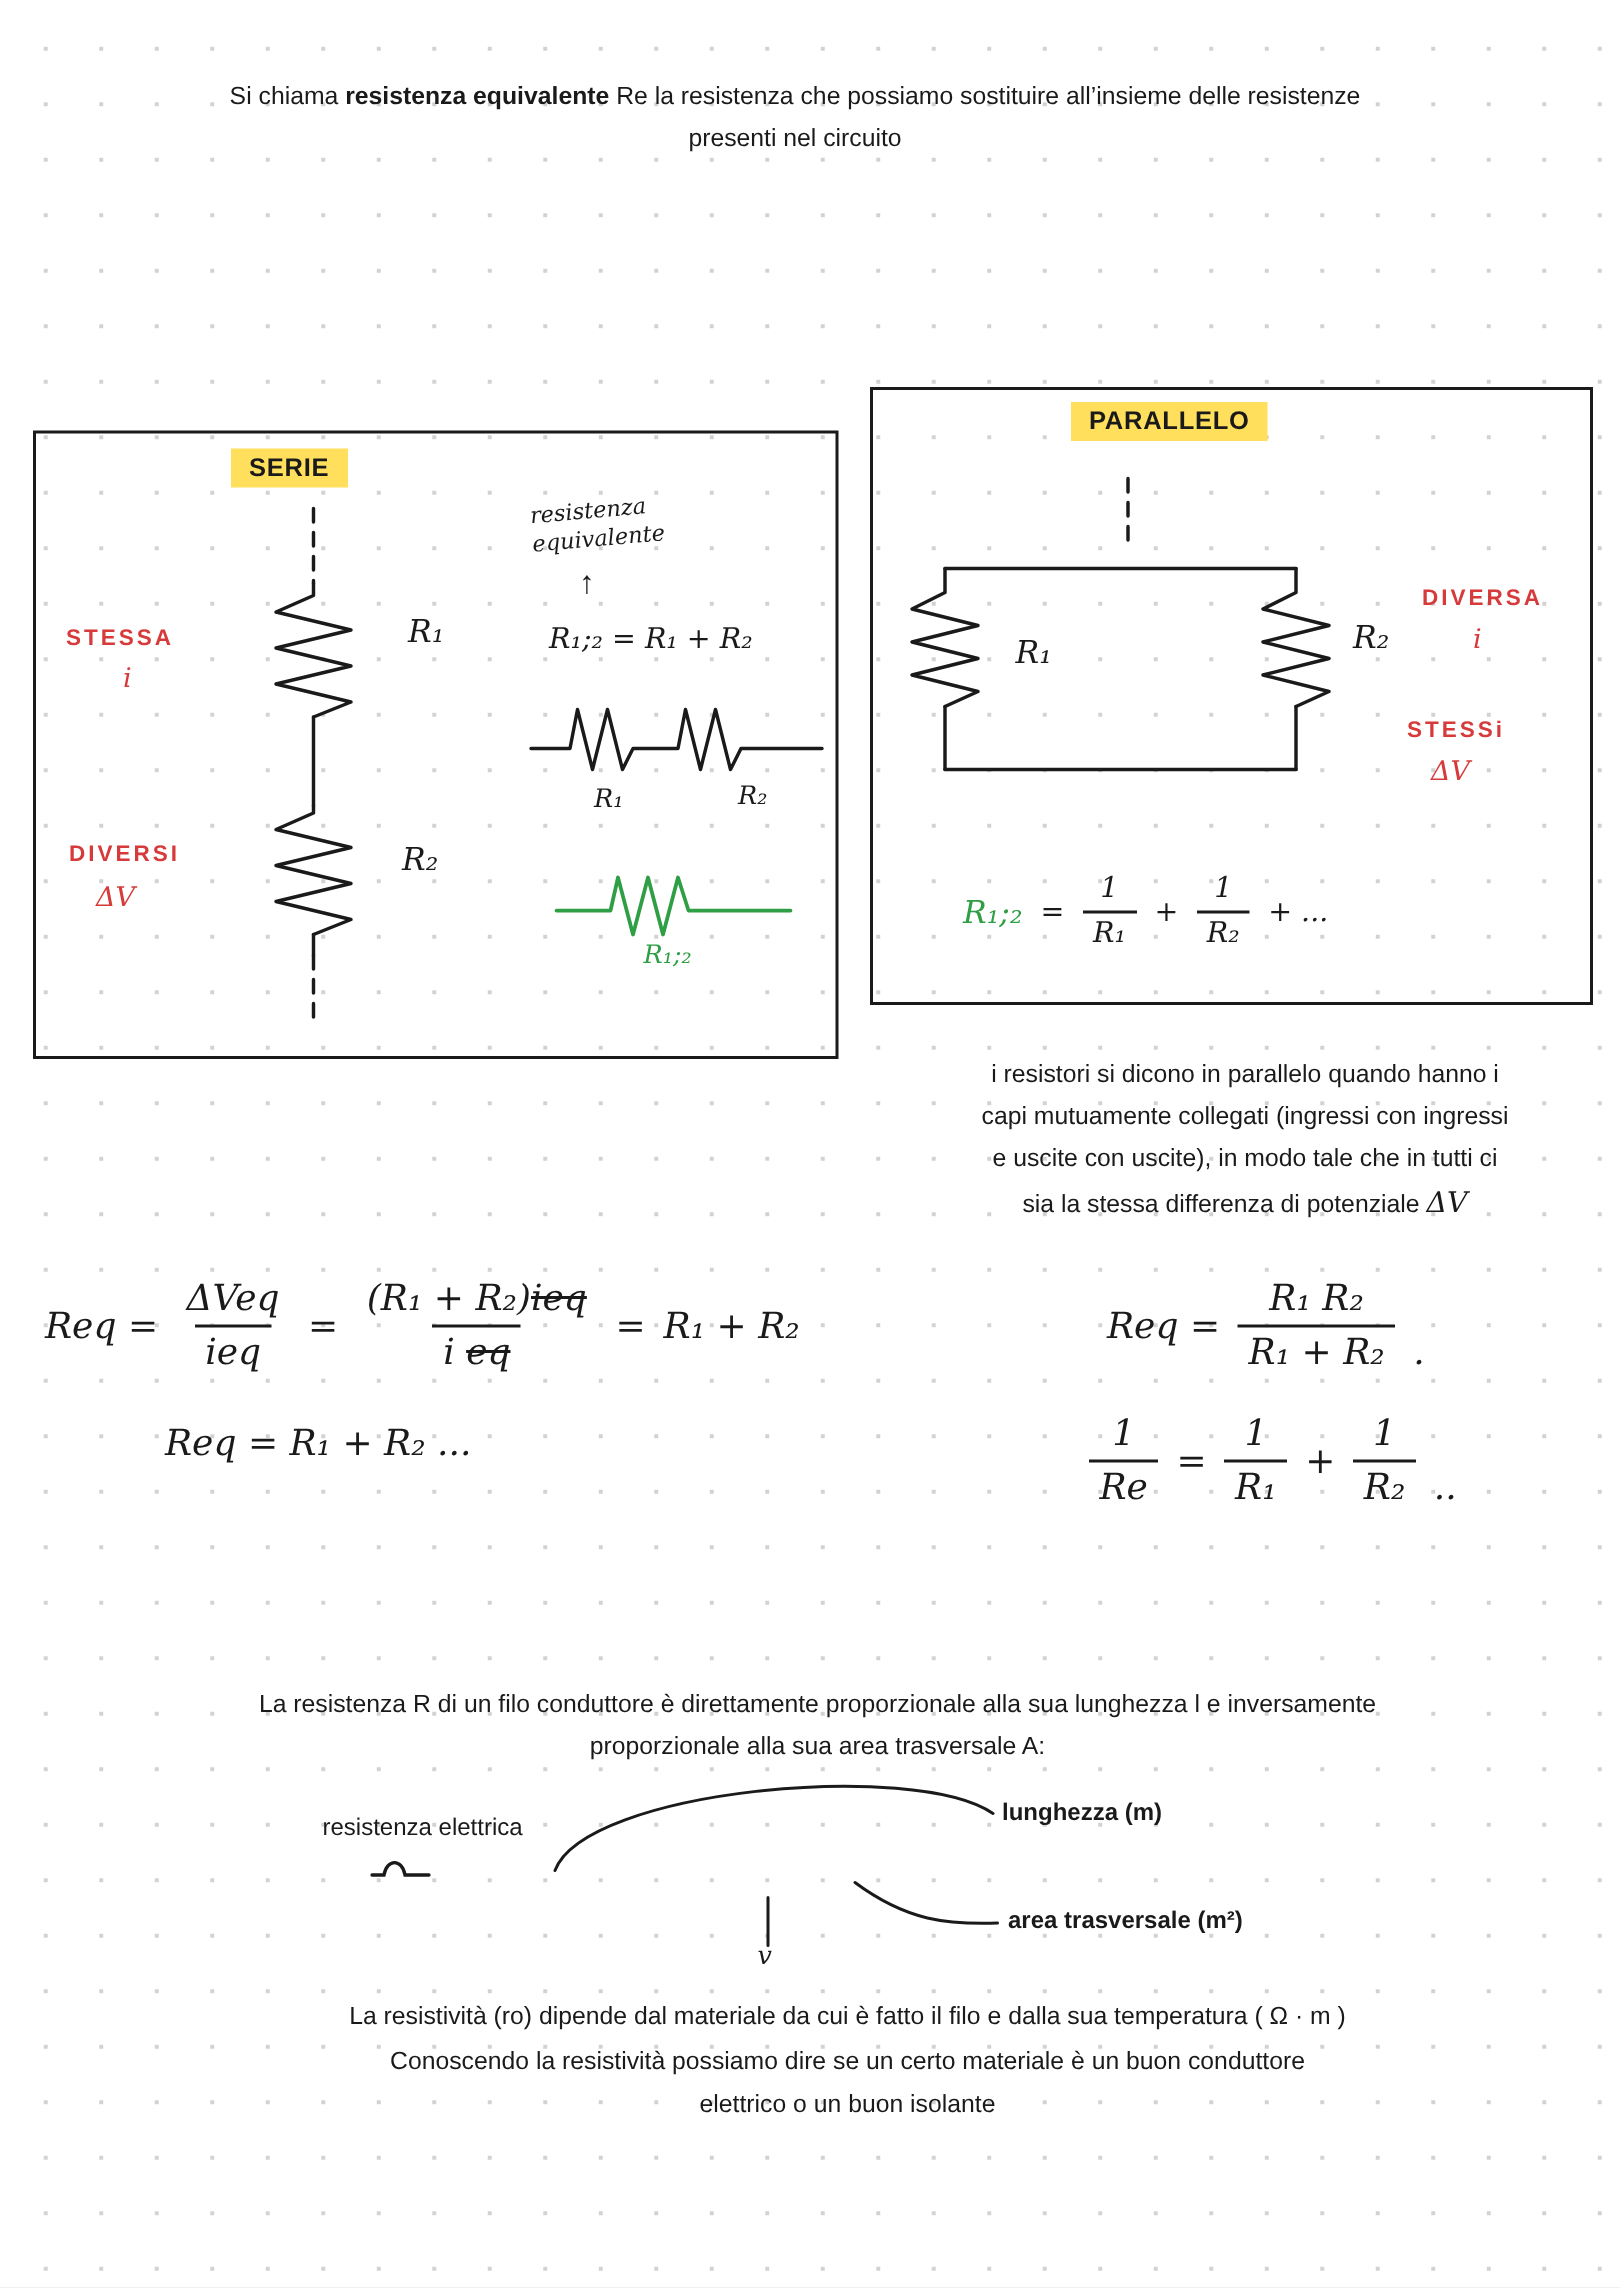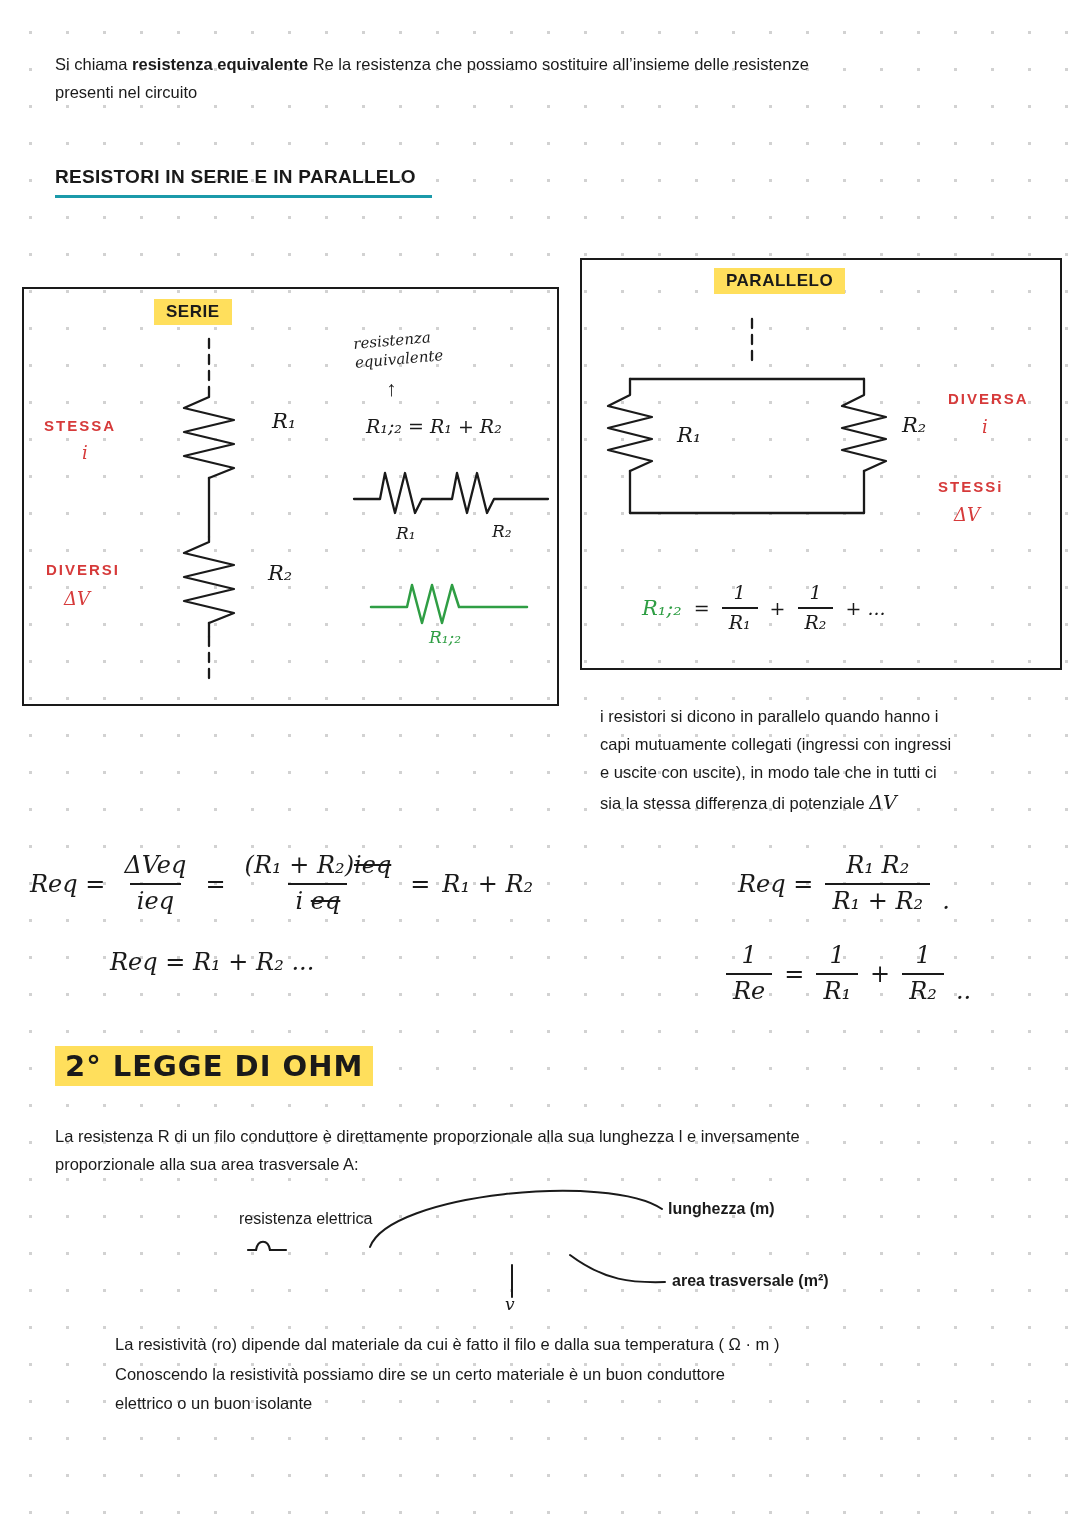--- a/index.html
+++ b/index.html
@@ -4,21 +4,21 @@
 <style>
   html,body{margin:0;padding:0;background:#e8e8e8;}
   .page{
     position:relative;width:1080px;height:1525px;margin:0 auto;
     background:#ffffff;
     background-image:radial-gradient(circle,#d2d2d2 1.5px,transparent 1.6px);
     background-size:37px 37px;background-position:12px 14px;
     font-family:"Liberation Sans",sans-serif;color:#1a1a1a;overflow:hidden;
   }
   .abs{position:absolute;}
-  .para{font-size:16.5px;line-height:1.7;white-space:pre-line;margin:0;}
+  .para{font-size:16.5px;line-height:1.7;white-space:pre-line;margin:0;text-align:center;}
   b{font-weight:bold;}
   .hand{font-family:"DejaVu Serif",serif;font-style:italic;}
   .chip{background:#ffdf5c;font-weight:bold;font-size:17px;letter-spacing:.5px;padding:3px 12px;}
   .redlab{color:#d63a3a;font-weight:bold;letter-spacing:2px;font-size:15px;}
   .redhand{color:#d63a3a;font-family:"DejaVu Serif",serif;font-style:italic;font-size:18px;}
   .green{color:#2f9e44;}
   h2.section{font-size:19px;font-weight:bold;letter-spacing:.3px;margin:0;
     border-bottom:3px solid #1b9aaa;padding:0 16px 7px 0;}
   .box{border:2px solid #1a1a1a;}
   .rlabel{font-family:"DejaVu Serif",serif;font-style:italic;font-size:21px;}
@@ -37,21 +37,20 @@
   .dlabel{font-size:16px;font-weight:bold;}
 </style>
 </head>
 <body>
 
 <div class="page">
 
   <p class="abs para" style="left:55px;top:50px;width:950px;"><span>Si chiama </span><b>resistenza equivalente</b><span> Re la resistenza che possiamo sostituire all’insieme delle resistenze
 presenti nel circuito</span></p>
 
-  <h2 class="section abs" style="left:55px;top:166px;">RESISTORI IN SERIE E IN PARALLELO</h2>
 
   <div class="box abs" style="left:22px;top:255px;width:533px;height:415px;margin-top:32px;">
     <span class="chip abs" style="left:130px;top:10px;">SERIE</span>
 
     <svg class="abs" style="left:140px;top:48px;" width="90" height="355" viewBox="0 0 90 355">
       <g stroke="#1a1a1a" stroke-width="2.3" fill="none" stroke-linecap="round" stroke-linejoin="round">
         <line x1="45" y1="2" x2="45" y2="52" stroke-dasharray="9 7"></line>
         <polyline points="45,52 45,60 20,71 70,83 20,95 70,107 20,119 70,131 45,141"></polyline>
         <line x1="45" y1="141" x2="45" y2="200"></line>
         <polyline points="45,200 45,205 20,216 70,228 20,240 70,252 20,264 70,276 45,286"></polyline>
@@ -167,26 +166,25 @@
         <span class="den">R₁</span>
       </span>
     <span>+</span>
     <span class="frac">
         <span class="num">1</span>
         <span class="den">R₂</span>
       </span>
     <span style="align-self:flex-end;">..</span>
   </div>
 
-  <h1 class="ohm-title abs" style="left:55px;top:1046px;">2° LEGGE DI OHM</h1>
 
   <p class="abs para" style="left:55px;top:1122px;width:980px;">La resistenza R di un filo conduttore è direttamente proporzionale alla sua lunghezza l e inversamente
 proporzionale alla sua area trasversale A:</p>
 
-  <span class="dlabel abs" style="left:215px;top:1210px;font-weight:normal;margin-left:24px;">resistenza elettrica</span>
+  <span class="dlabel abs" style="left:215px;top:1210px;font-weight:normal;">resistenza elettrica</span>
   <svg class="abs" style="left:246px;top:1236px;" width="42" height="18" viewBox="0 0 42 18">
     <path d="M2,14 L10,14 C12,3 22,3 24,14 L40,14" stroke="#1a1a1a" stroke-width="2.2" fill="none" stroke-linecap="round"></path>
   </svg>
 
   <svg class="abs" style="left:330px;top:1185px;" width="345" height="140" viewBox="0 0 345 140">
     <g stroke="#1a1a1a" stroke-width="2" fill="none" stroke-linecap="round">
       <path d="M40,62 C60,8 280,-12 332,24"></path>
       <path d="M240,70 C275,96 302,98 335,97"></path>
       <line x1="182" y1="80" x2="182" y2="112"></line>
     </g>

